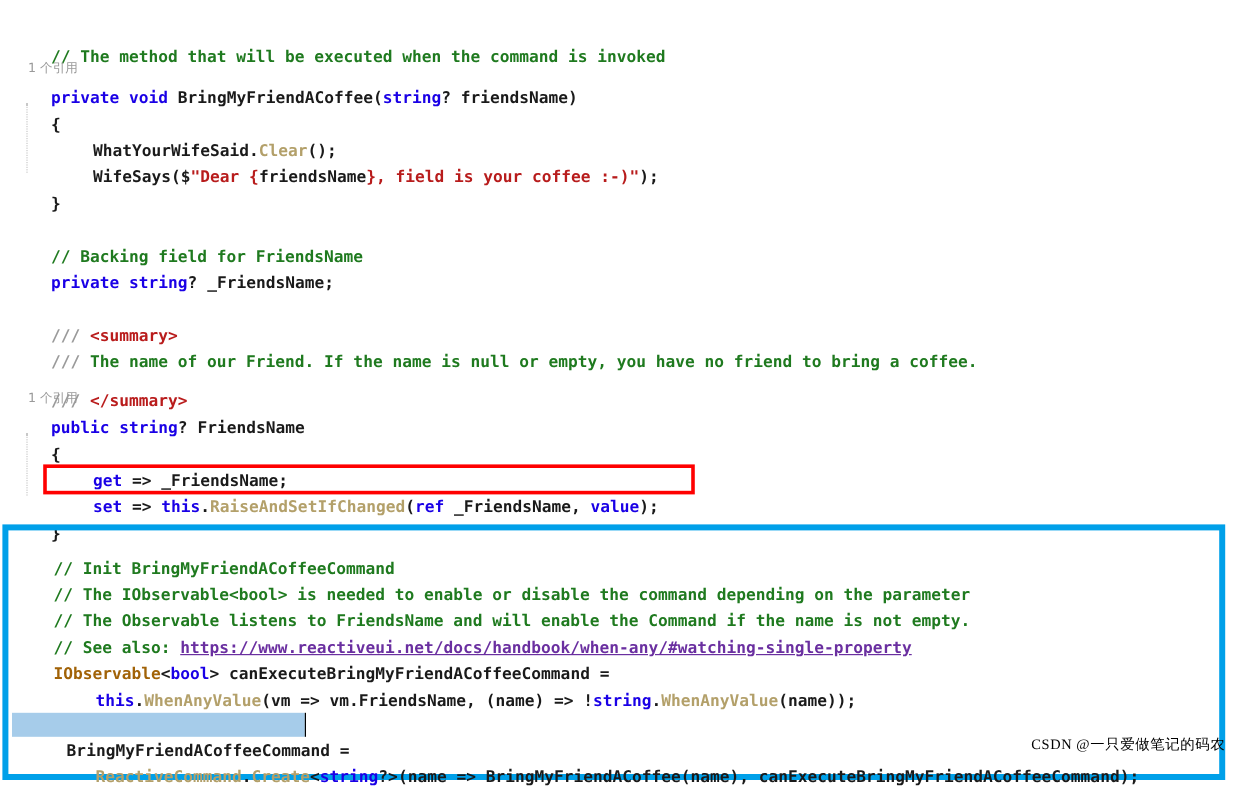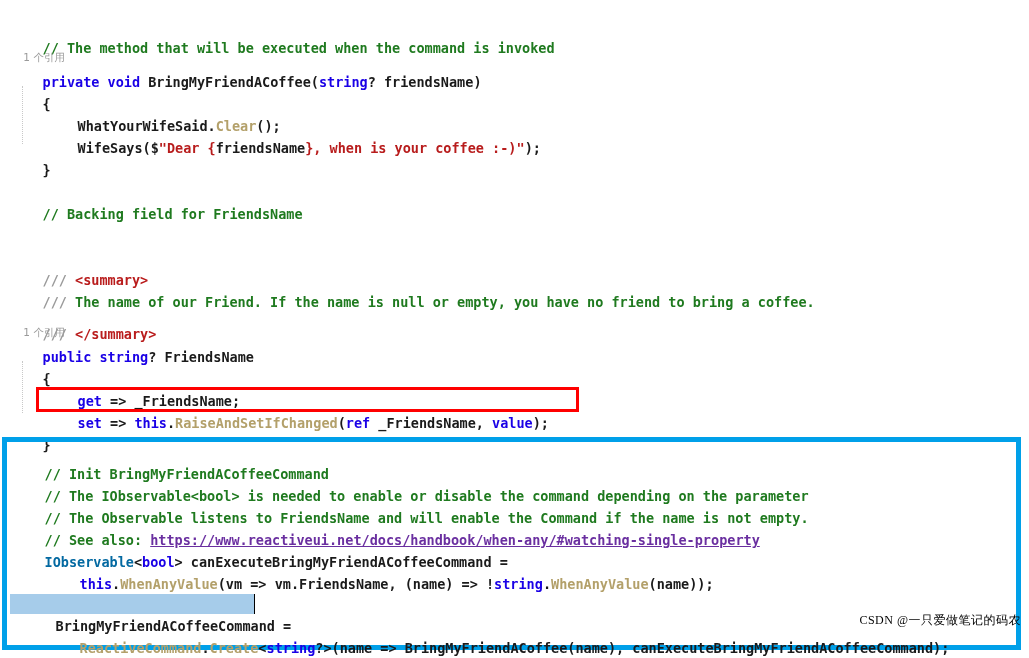--- a/index.html
+++ b/index.html
@@ -44,21 +44,21 @@
     color: #9a9a9a;
   }
 
   
   .cmt      { color: #1f7a1f; }            
   .doc-sl   { color: #9a9a9a; }            
   .doc-txt  { color: #1f7a1f; }            
   .doc-tag  { color: #b91c1c; }            
   .kw       { color: #1a00e6; }            
   .type     { color: #1a00e6; }            
-  .cls      { color: #0369a1; }            
+  .cls      { color: #a16207; }            
   .id       { color: #1a1a1a; }            
   .meth     { color: #b3a06a; }            
   .str      { color: #b81c1c; }            
   .interp   { color: #1a1a1a; }            
   .punct    { color: #1a1a1a; }
   .link     {
     color: #6a2fa0;
     text-decoration: underline;
   }
 
@@ -128,31 +128,34 @@
 
   <div class="line" style="top:71px; left:10px;">
     <span class="punct">{</span>
   </div>
 
   <div class="line" style="top:93px; left:45px;">
     <span class="id">WhatYourWifeSaid</span><span class="punct">.</span><span class="meth">Clear</span><span class="punct">();</span>
   </div>
 
   <div class="line" style="top:115px; left:45px;">
-    <span class="id">WifeSays</span><span class="punct">($</span><span class="str">"</span><span class="str">Dear </span><span class="str">{</span><span class="interp">friendsName</span><span class="str">}</span><span class="str">, when is your coffee :-)</span><span class="str">"</span><span class="punct">);</span>
+    <span class="id">WifeSays</span><span class="punct">($</span><span class="str">"</span><span class="str">Dear </span><span class="str">{</span><span class="interp">friendsName</span><span class="str">}</span><span class="str">, field is your coffee :-)</span><span class="str">"</span><span class="punct">);</span>
   </div>
 
   <div class="line" style="top:137px; left:10px;">
     <span class="punct">}</span>
   </div>
 
   <div class="line" style="top:181px; left:10px;">
     <span class="cmt">// Backing field for FriendsName</span>
   </div>
 
+  <div class="line" style="top:203px; left:10px;">
+    <span class="kw">private</span><span> </span><span class="type">string</span><span class="punct">? </span><span class="id">_FriendsName</span><span class="punct">;</span>
+  </div>
 
   <div class="line" style="top:247px; left:10px;">
     <span class="doc-sl">/// </span><span class="doc-tag">&lt;summary&gt;</span>
   </div>
 
   <div class="line" style="top:269px; left:10px;">
     <span class="doc-sl">/// </span><span class="doc-txt">The name of our Friend. If the name is null or empty, you have no friend to bring a coffee.</span>
   </div>
 
   <div class="line" style="top:301px; left:10px;">

